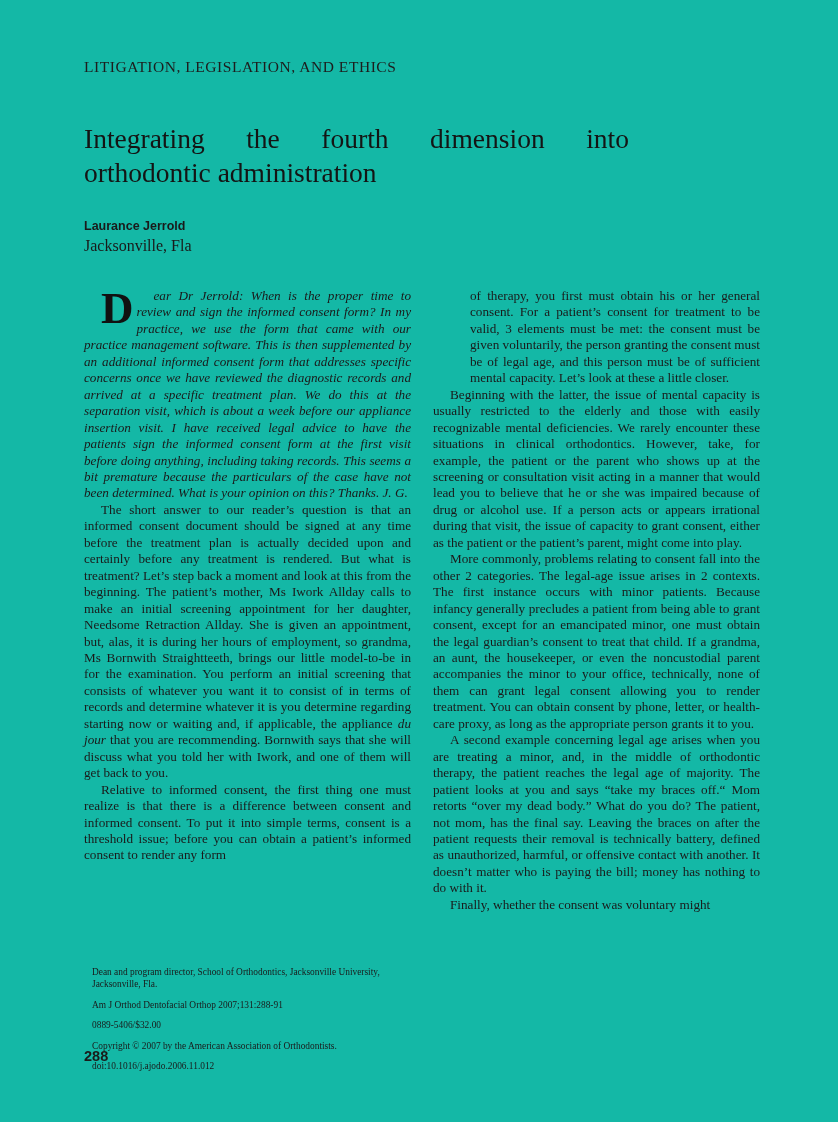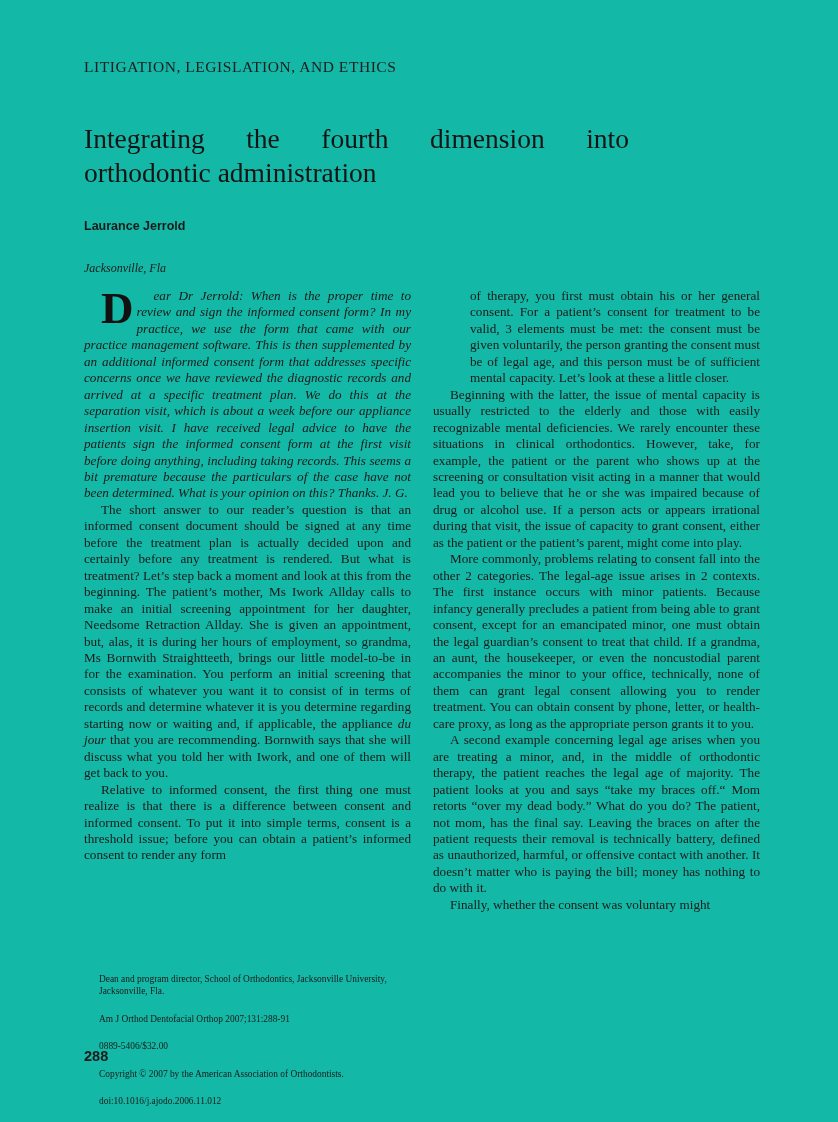--- a/index.html
+++ b/index.html
@@ -67,24 +67,22 @@
     font-family: "Liberation Sans", "DejaVu Sans", sans-serif;
     font-size: 12.5px;
     font-weight: bold;
     color: #1a1a1a;
   }
   .byline-affil {
     position: absolute;
     left: 84px;
     top: 237px;
     font-family: "Liberation Serif", "DejaVu Serif", serif;
-    font-style: italic;
-    font-size: 12px;
+    font-size: 16px;
     color: #1a1a1a;
-    margin-top: 24px;
   }
 
   
   .col {
     position: absolute;
     top: 288px;
     width: 327px;
     font-size: 13.2px;
     line-height: 16.45px;
     text-align: justify;
@@ -124,21 +122,21 @@
   .footnote {
     position: absolute;
     left: 84px;
     top: 958px;
     width: 330px;
     font-family: "Liberation Serif", "DejaVu Serif", serif;
     font-size: 9.4px;
     line-height: 12.4px;
     color: #1a1a1a;
   }
-  .footnote div { margin: 15px; }
+  .footnote div { margin: 8px; }
   .footnote .fn-affil { margin-bottom: 1px; }
 
   
   .page-number {
     position: absolute;
     left: 84px;
     top: 1048px;
     font-family: "Liberation Sans", "DejaVu Sans", sans-serif;
     font-size: 14.5px;
     font-weight: bold;

